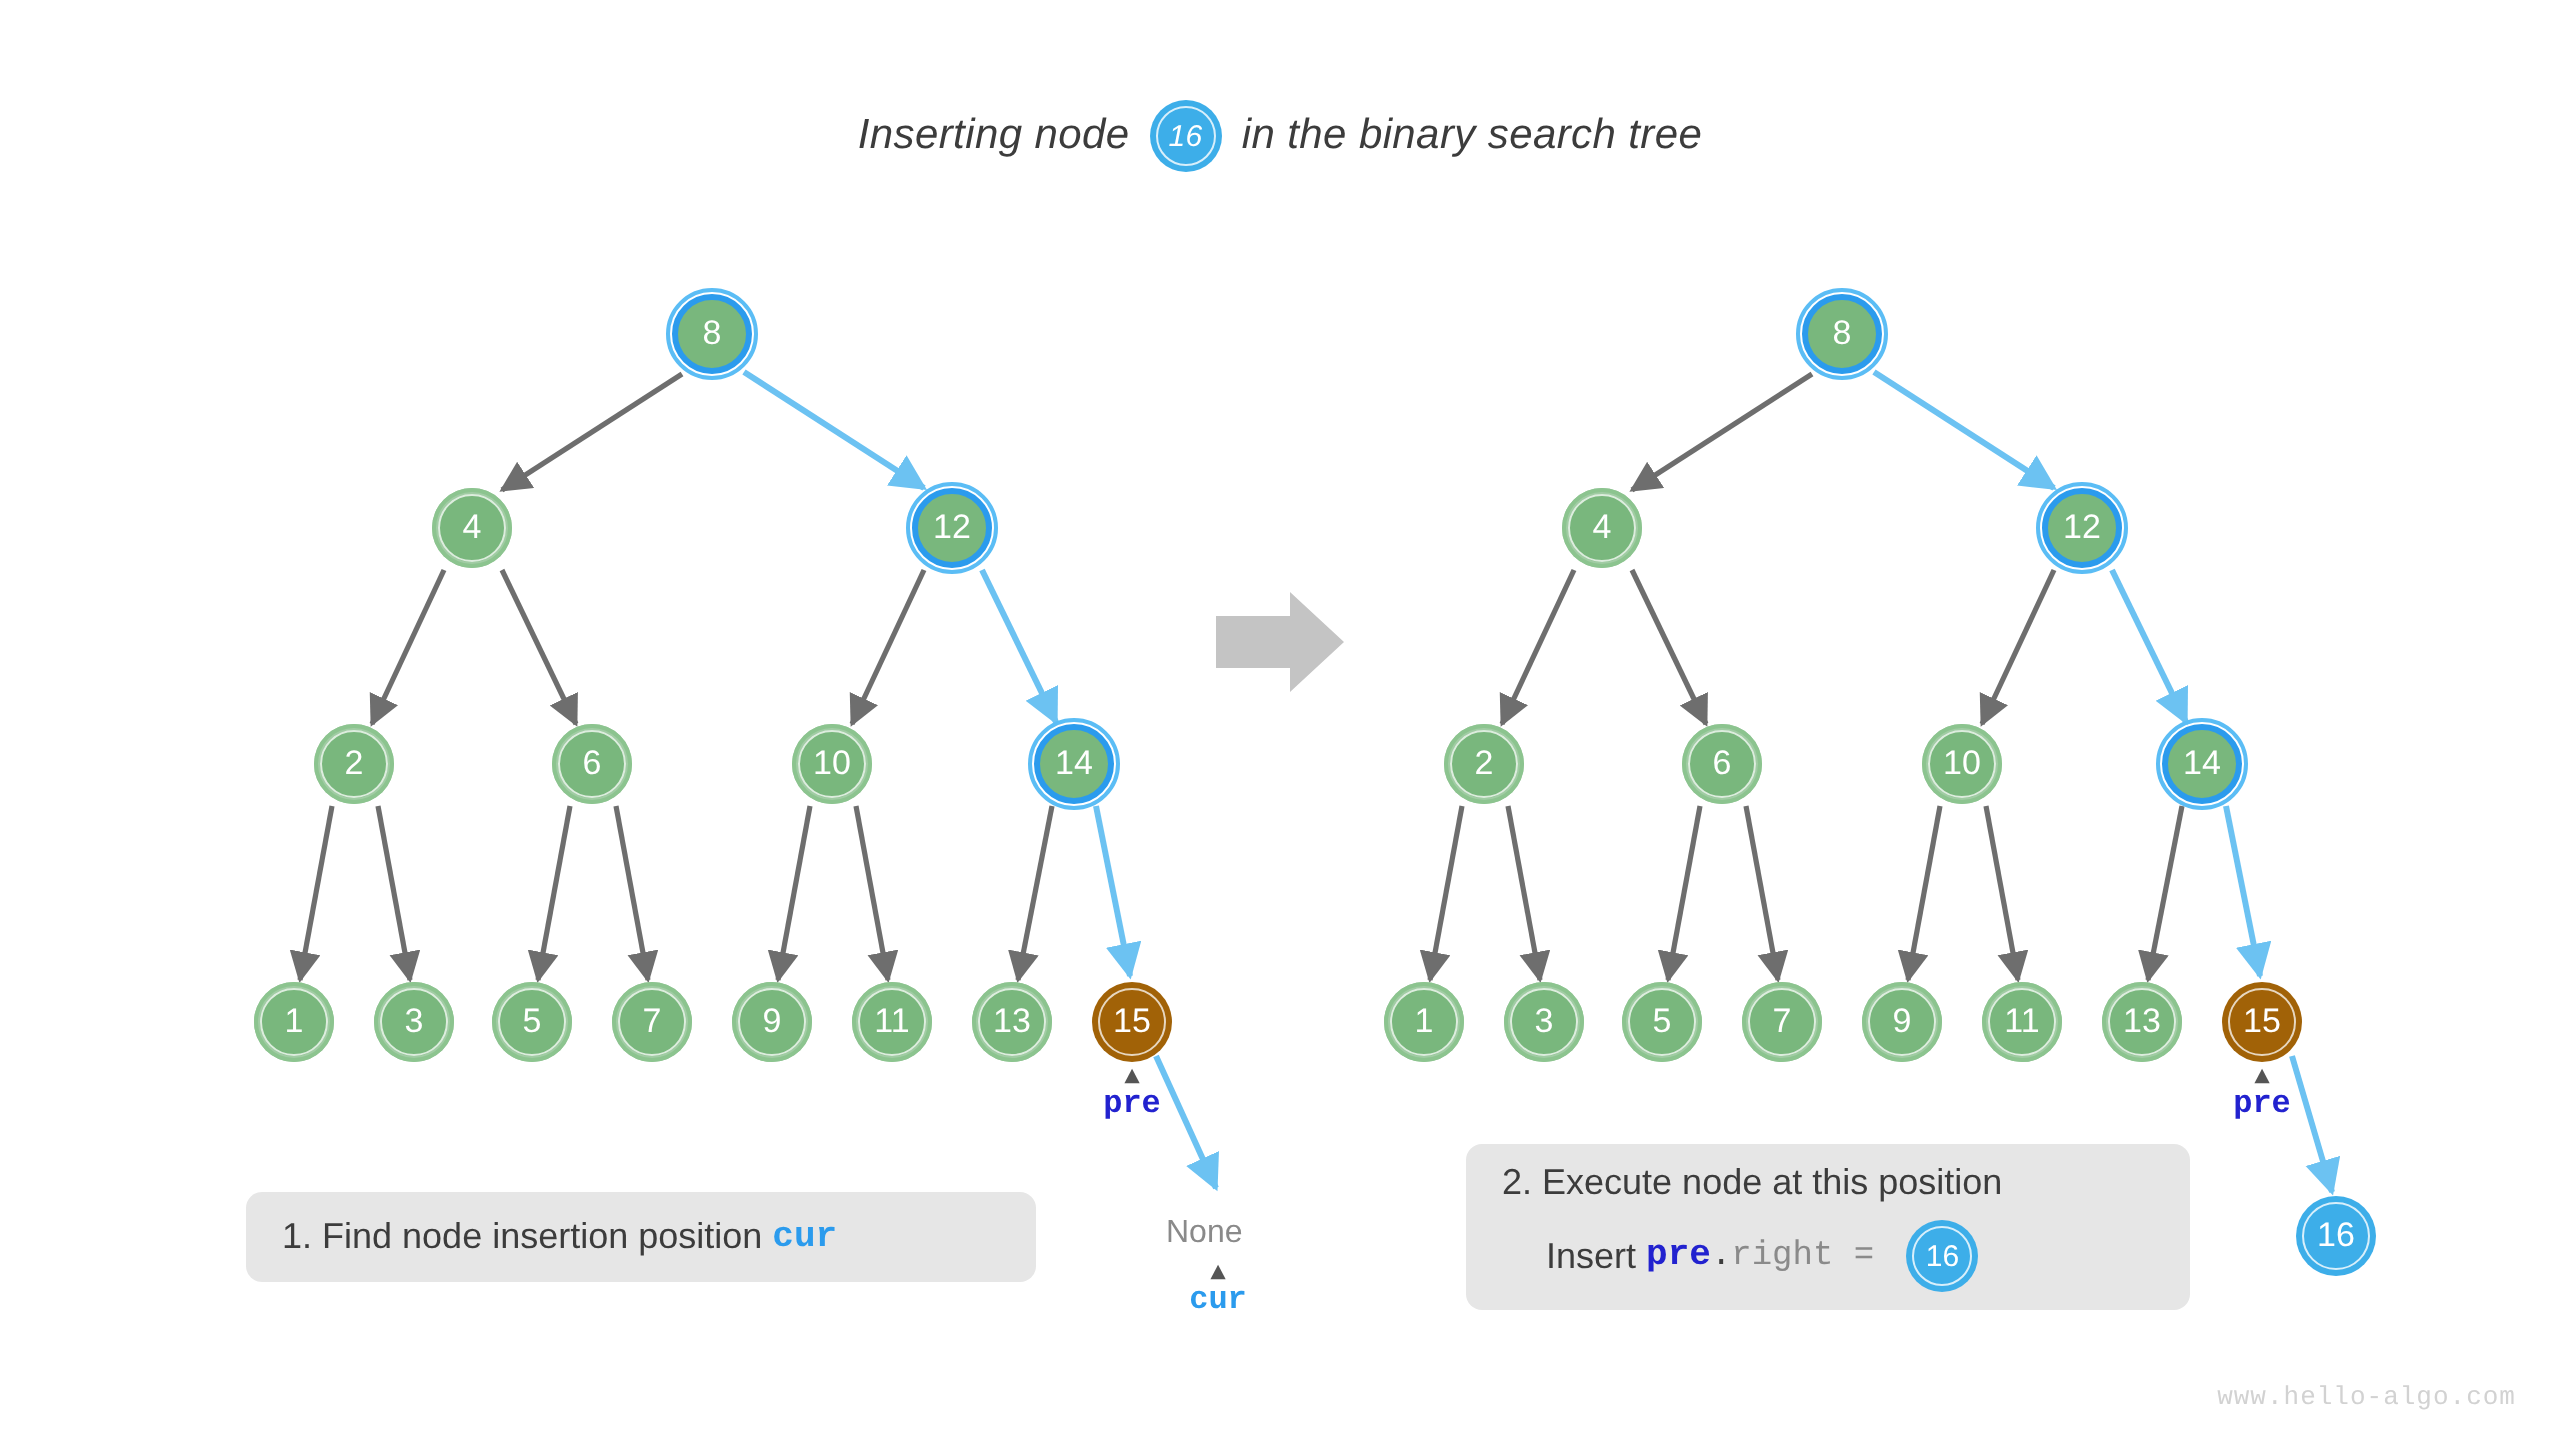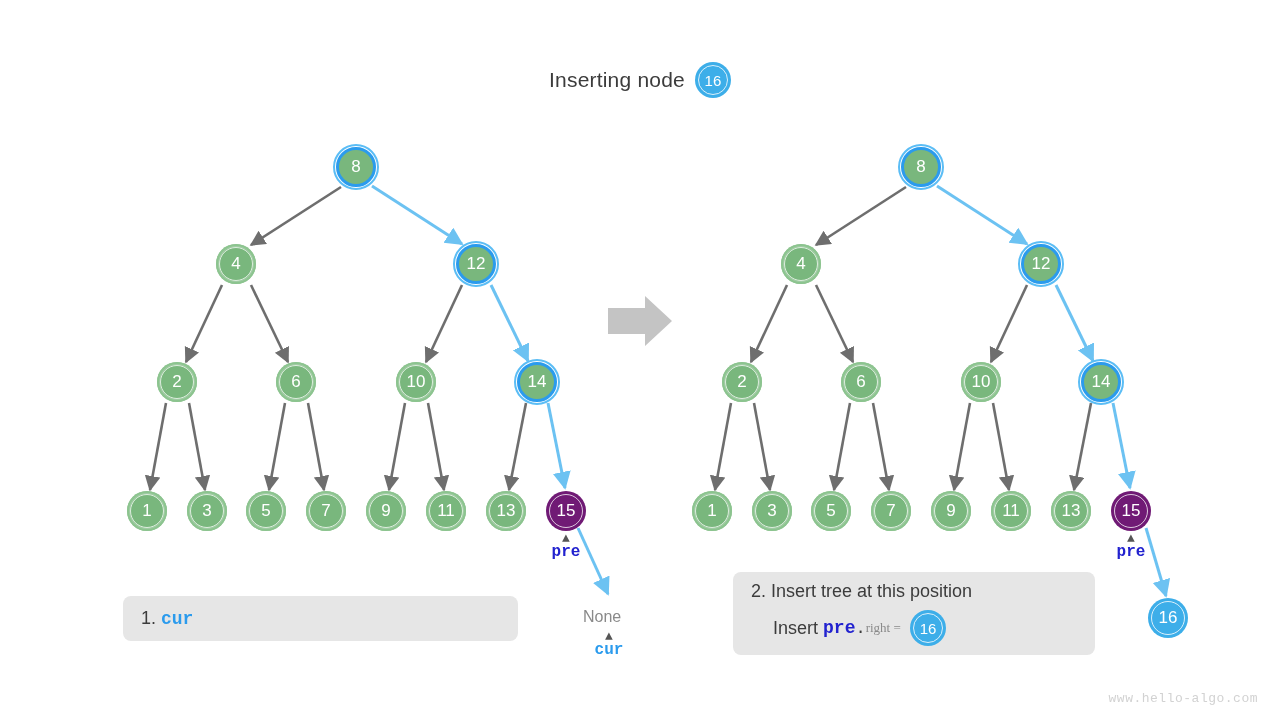--- a/index.html
+++ b/index.html
@@ -6,44 +6,44 @@
   body{
     width:1280px;height:720px;background:#ffffff;
     font-family:"Liberation Sans", sans-serif;
     overflow:hidden;position:relative;
   }
   #stage{position:absolute;left:0;top:0;width:1280px;height:720px;}
   svg.edges{position:absolute;left:0;top:0;width:1280px;height:720px;pointer-events:none;}
 
   
   .title-row{
-    position:absolute;left:0;top:62px;width:1280px;
+    position:absolute;left:0;top:50px;width:1280px;
     display:flex;align-items:center;justify-content:center;gap:4px;
-    font-size:21px;color:#3c3c3c;letter-spacing:.2px;
+    font-size:21px;color:#3c3c3c;letter-spacing:.2px;font-style:italic;
   }
   .title-text{white-space:pre;}
 
   
   .node{
     position:absolute;width:40px;height:40px;border-radius:50%;
     display:flex;align-items:center;justify-content:center;
     color:#ffffff;font-size:17px;font-weight:500;
     box-sizing:border-box;
   }
   .node .lbl{line-height:1;transform:translateY(-1px);}
   
   .n-green{background:#79b77d;box-shadow:inset 0 0 0 2px #8cc48f, inset 0 0 0 3px #ffffff4d;}
   .n-green::after{content:"";position:absolute;left:3px;top:3px;right:3px;bottom:3px;
     border-radius:50%;border:1.5px solid rgba(255,255,255,.75);}
   
   .n-green-hl{background:#79b77d;border:3px solid #2b9bed;}
   .n-green-hl::after{content:"";position:absolute;left:-6px;top:-6px;right:-6px;bottom:-6px;
     border-radius:50%;border:2px solid #5bbdf5;}
   
-  .n-purple{background:#701a75;}
+  .n-purple{background:#a16207;}
   .n-purple::after{content:"";position:absolute;left:3px;top:3px;right:3px;bottom:3px;
     border-radius:50%;border:1.5px solid rgba(255,255,255,.75);}
   
   .n-blue{background:#3daee9;}
   .n-blue::after{content:"";position:absolute;left:3px;top:3px;right:3px;bottom:3px;
     border-radius:50%;border:1.5px solid rgba(255,255,255,.8);}
 
   
   .node-inline{
     position:relative;display:inline-flex;width:36px;height:36px;border-radius:50%;
@@ -63,21 +63,21 @@
 
   
   .caption{
     position:absolute;background:#e6e6e6;border-radius:8px;
     color:#3c3c3c;font-size:18px;display:flex;flex-direction:column;justify-content:center;
     box-sizing:border-box;
   }
   .cap-line{display:flex;align-items:center;white-space:pre;}
   .kw-cur{color:#2b9bed;font-weight:bold;font-family:"Liberation Mono",monospace;font-size:18px;}
   .kw-pre{color:#2222cf;font-weight:bold;font-family:"Liberation Mono",monospace;font-size:18px;}
-  .kw-mono{color:#8a8a8a;font-family:Liberation Serif, serif;font-size:13px;}
+  .kw-mono{color:#8a8a8a;font-family:Liberation Mono, monospace;font-size:17px;}
   .kw-dot{color:#3c3c3c;font-family:"Liberation Mono",monospace;font-size:17px;}
 
   
   .watermark{
     position:absolute;right:22px;bottom:14px;color:#d2d2d2;font-size:13px;
     font-family:"Liberation Mono",monospace;letter-spacing:.5px;
   }
 </style>
 </head>
 <body>
@@ -137,20 +137,21 @@
     <g>
       <path d="M608,308 L645,308 L645,296 L672,321 L645,346 L645,334 L608,334 Z" fill="#c4c4c4"></path>
     </g>
   </svg>
 
   <div class="title-row">
     <span class="title-text">Inserting node </span>
     <span class="node-inline">
       <span>16</span>
     </span>
+    <span class="title-text"> in the binary search tree</span>
   </div>
 
   <div>
     <div class="node n-green-hl" style="left:336px;top:147px;">
         <span class="lbl">8</span>
       </div>
     <div class="node n-green" style="left:216px;top:244px;">
         <span class="lbl">4</span>
       </div>
     <div class="node n-green-hl" style="left:456px;top:244px;">
@@ -201,20 +202,21 @@
     <div class="none-text" style="left:583px;top:608px;text-align:center;">None</div>
 
     <div class="marker m-cur" style="left:588px;top:632px;width:42px;">
       <span class="caret">▲</span>
       <span class="mlabel">cur</span>
     </div>
 
     <div class="caption" style="left:123px;top:596px;width:395px;height:45px;padding:0 18px;">
       <div class="cap-line">
         <span>1. </span>
+        <span>Find node insertion position </span>
         <span class="kw-cur">cur</span>
       </div>
     </div>
   </div>
 
   <div>
     <div class="node n-green-hl" style="left:901px;top:147px;">
         <span class="lbl">8</span>
       </div>
     <div class="node n-green" style="left:781px;top:244px;">
@@ -264,21 +266,21 @@
       </div>
 
     <div class="marker m-pre" style="left:1111px;top:534px;width:40px;">
       <span class="caret">▲</span>
       <span class="mlabel">pre</span>
     </div>
 
     <div class="caption" style="left:733px;top:572px;width:362px;height:83px;padding:0 18px;gap:8px;">
       <div class="cap-line">
         <span>2. </span>
-        <span>Insert tree at this position</span>
+        <span>Execute node at this position</span>
       </div>
       <div class="cap-line" style="padding-left:22px;">
         <span>Insert </span>
         <span class="kw-pre">pre</span>
         <span class="kw-dot">.</span>
         <span class="kw-mono">right</span>
         <span class="kw-mono"> = </span>
         <span class="node-inline" style="margin-left:6px;">
           <span>16</span>
         </span>

